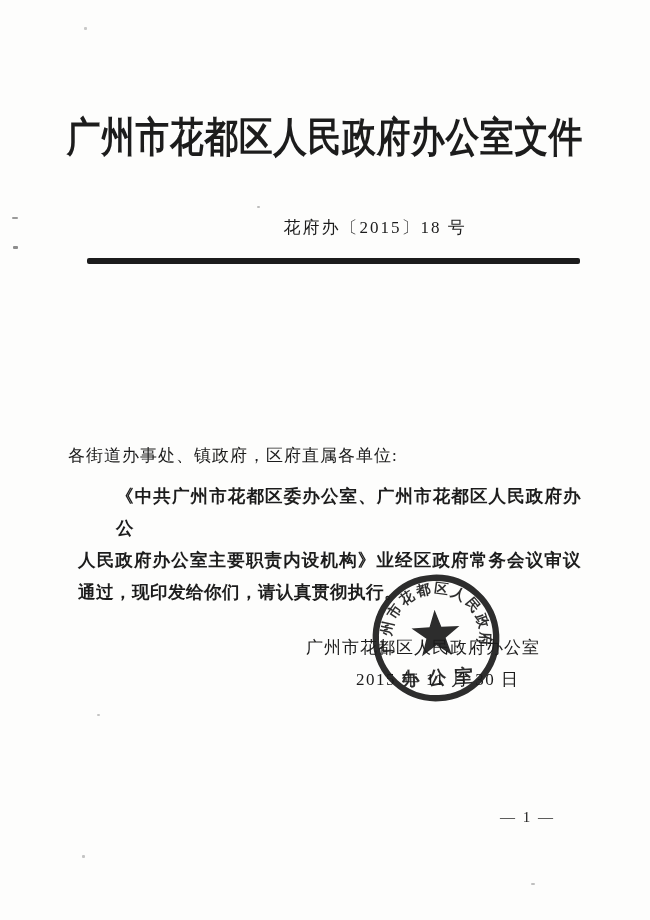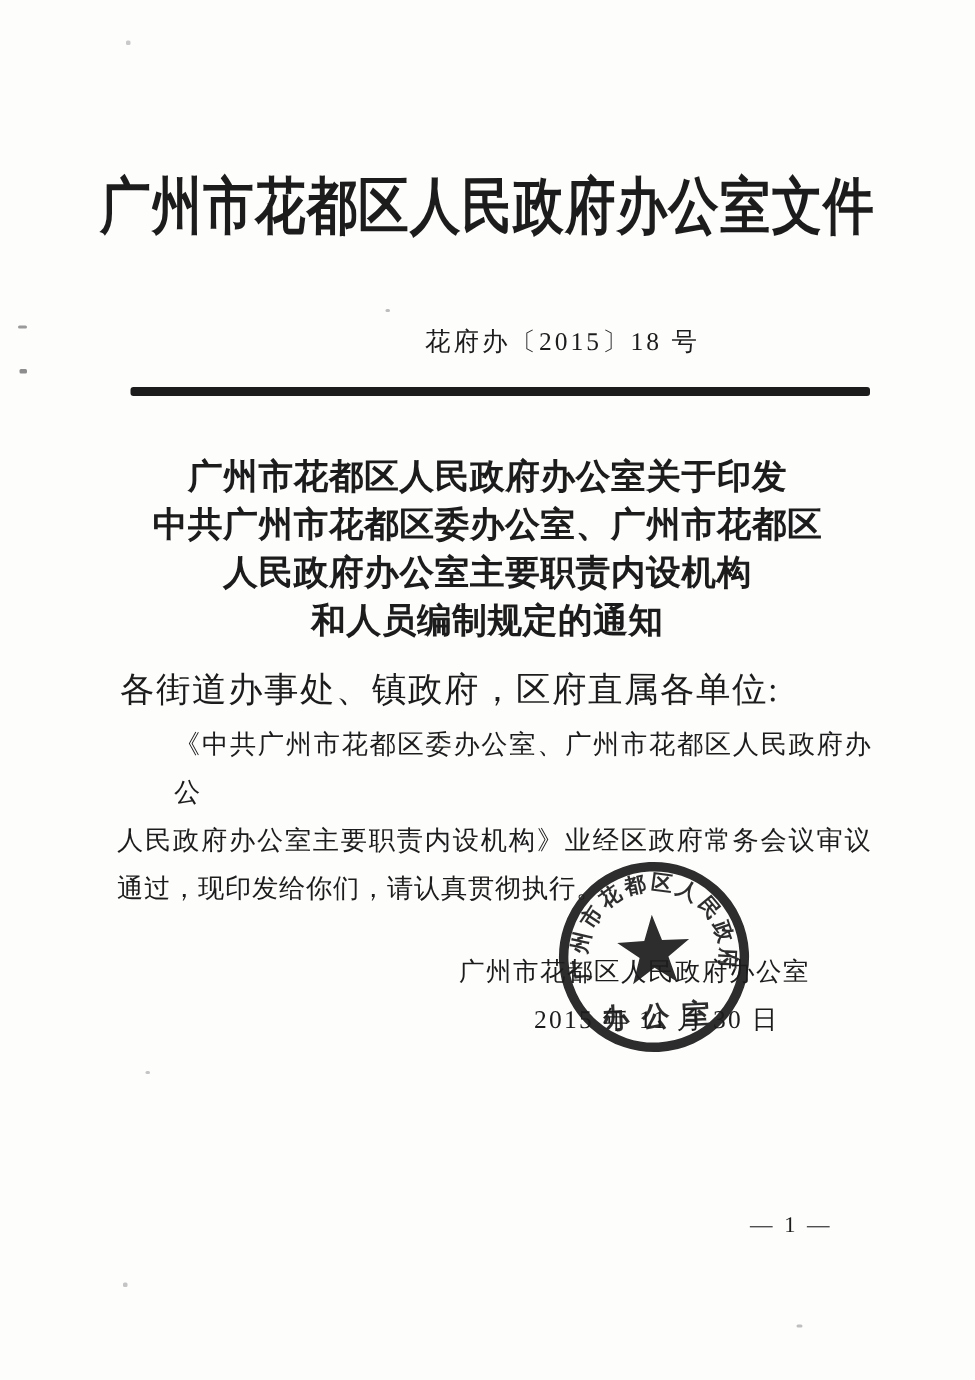--- a/index.html
+++ b/index.html
@@ -69,33 +69,33 @@
     font-size: 23px;
     font-weight: bold;
     line-height: 32px;
     letter-spacing: 0.5px;
   }
 
   
   .salutation {
     position: absolute;
     top: 444px;
-    left: 80px;
-    font-size: 23px;
+    left: 68px;
+    font-size: 17px;
     letter-spacing: 1px;
   }
   .body-para {
     position: absolute;
     top: 480px;
     left: 78px;
     width: 503px;
     font-size: 17.5px;
     line-height: 32px;
   }
-  .body-line { letter-spacing: 0.5px; }
+  .body-line { letter-spacing: 0.5px; font-weight: bold; }
   .body-line.justify {
     text-align: justify;
     text-align-last: justify;
   }
   .body-line.indent { padding-left: 38px; }
 
   
   .signature {
     position: absolute;
     top: 636px;
@@ -156,26 +156,20 @@
 <body>
 
 <div class="page">
 
   <div class="header-title">广州市花都区人民政府办公室文件</div>
 
   <div class="doc-number">花府办〔2015〕18 号</div>
 
   <div class="divider"></div>
 
-  <div class="title-block">
-    <div>广州市花都区人民政府办公室关于印发</div>
-    <div>中共广州市花都区委办公室、广州市花都区</div>
-    <div>人民政府办公室主要职责内设机构</div>
-    <div>和人员编制规定的通知</div>
-  </div>
 
   <div class="salutation">各街道办事处、镇政府，区府直属各单位:</div>
 
   <div class="body-para">
     <div class="body-line justify indent">《中共广州市花都区委办公室、广州市花都区人民政府办公</div>
     <div class="body-line justify">人民政府办公室主要职责内设机构》业经区政府常务会议审议</div>
     <div class="body-line">通过，现印发给你们，请认真贯彻执行。</div>
   </div>
 
   <div class="signature">广州市花都区人民政府办公室</div>

